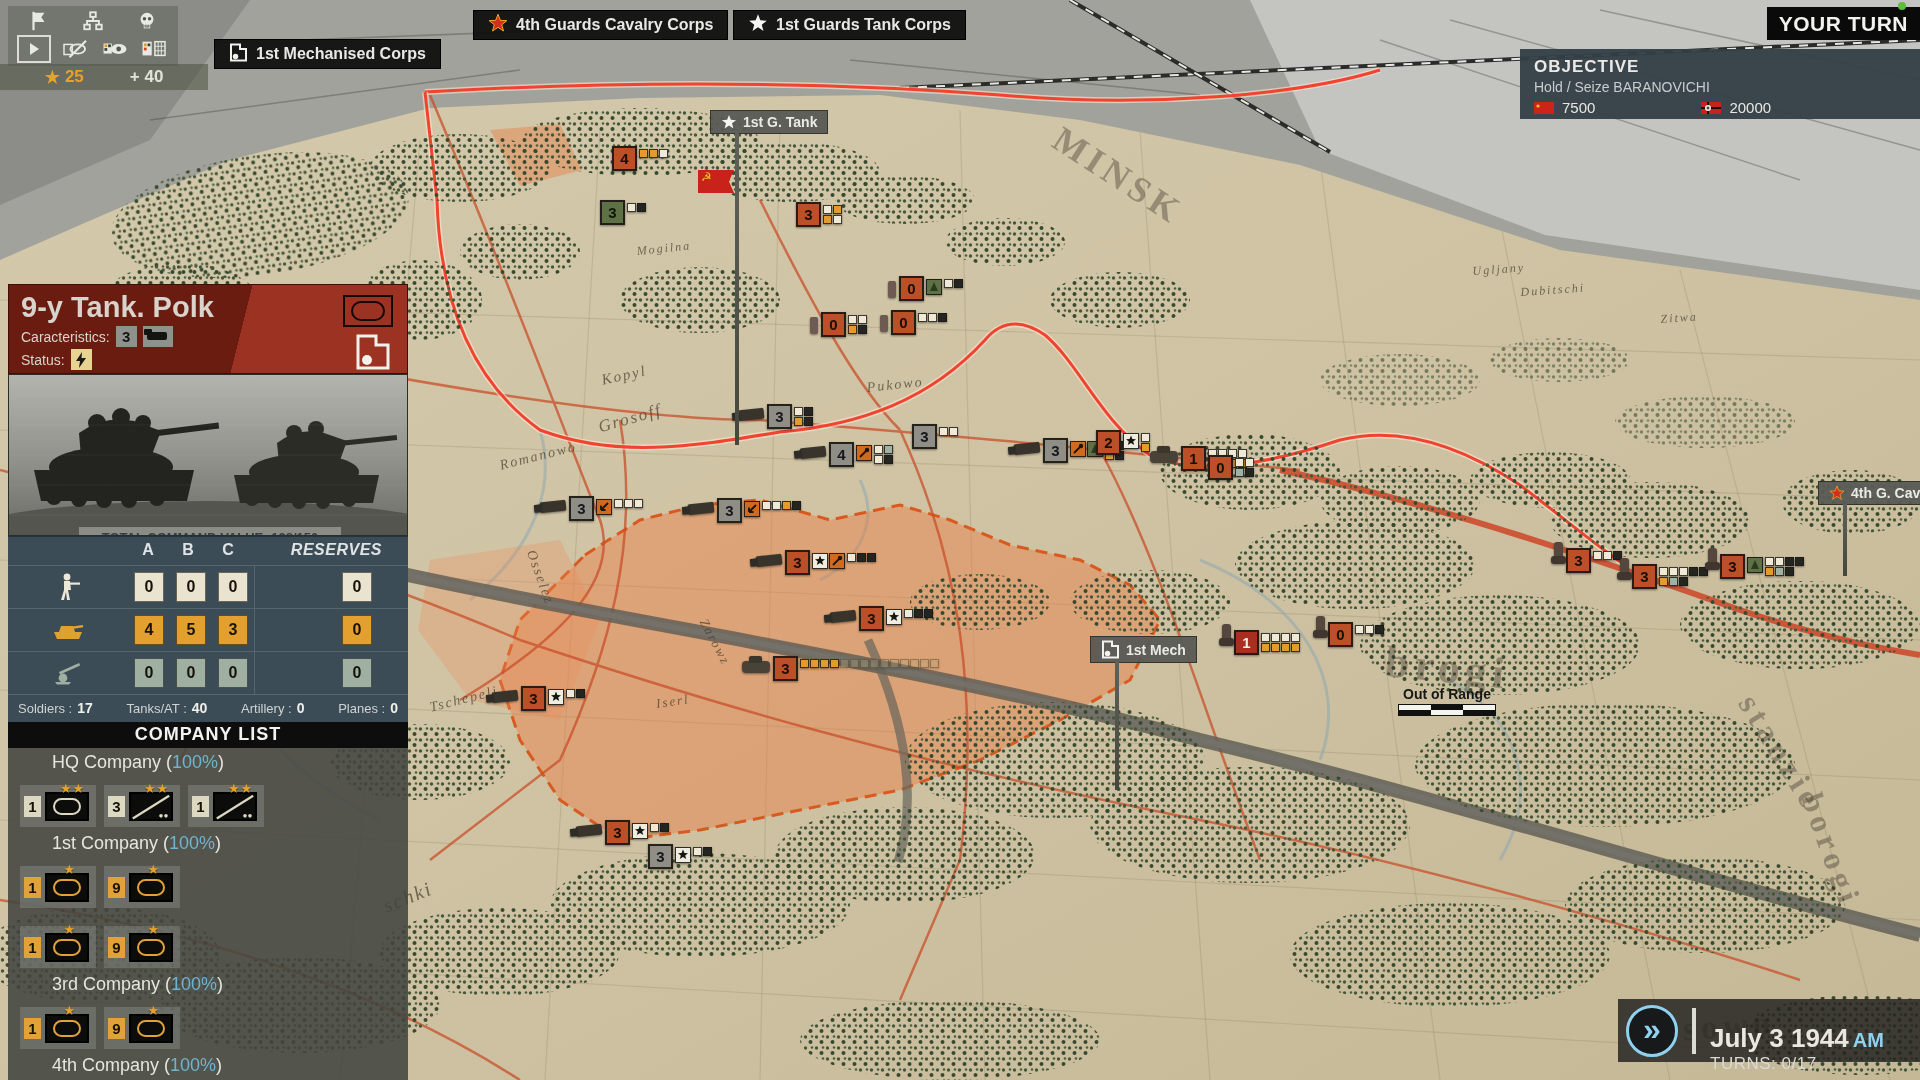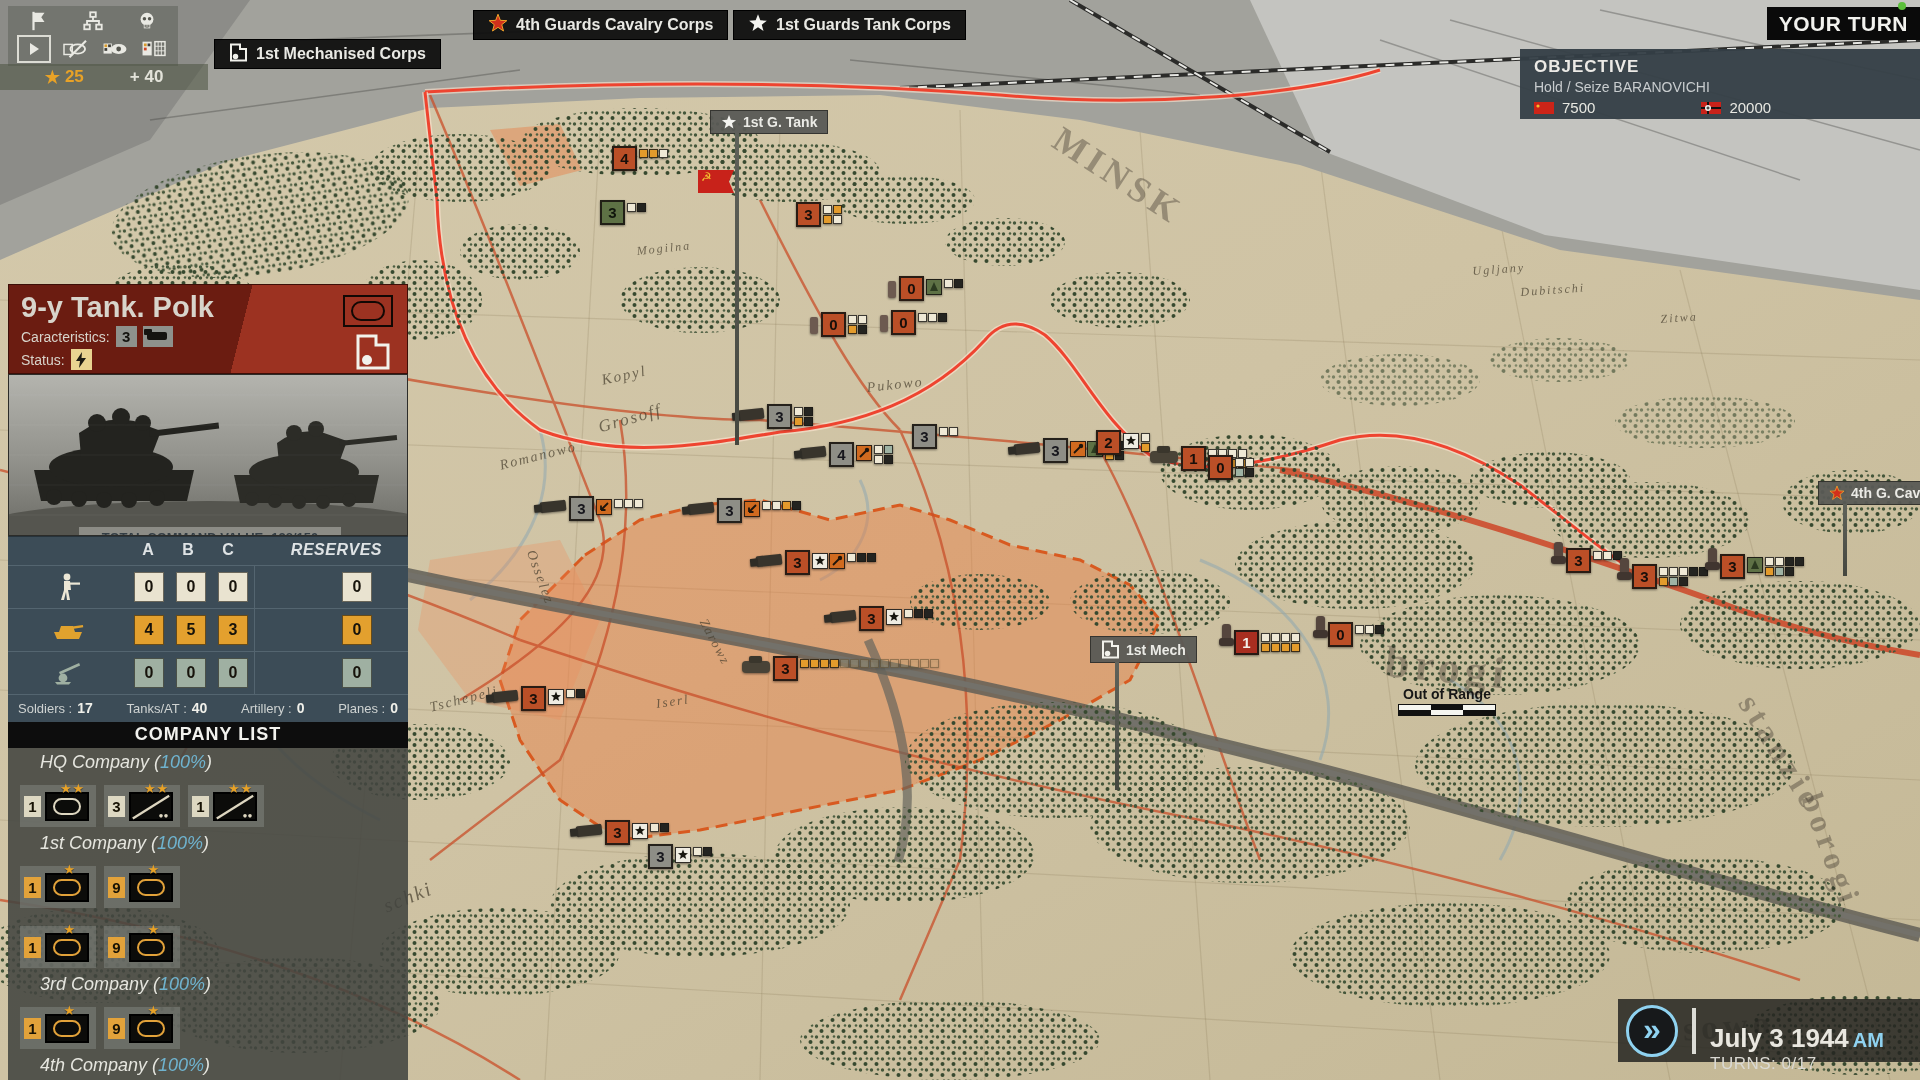--- a/index.html
+++ b/index.html
@@ -134,21 +134,21 @@
            font-weight:bold;color:#17130b;border:1px solid rgba(20,18,12,.6);}
   .cb-cream{background:#e9e3d0;} .cb-orange{background:#e3a02e;} .cb-sage{background:#9fb0a2;}
   .res-cell{flex:1;display:flex;justify-content:flex-end;padding-right:30px;border-left:1px solid rgba(130,150,160,.35);align-self:stretch;align-items:center;}
   #up-summary{display:flex;background:#3c4c57;border-top:1px solid rgba(130,150,160,.35);
               padding:5px 10px 6px;font-size:13px;color:#cfd3d2;justify-content:space-between;}
   #up-summary b{color:#f0f0ea;margin-left:5px;font-size:14px;}
   #companybar{background:#0d0d0d;color:#f2f2ee;text-align:center;font-size:18px;font-weight:bold;
               letter-spacing:1px;padding:2px 0 3px;}
   #companylist{background:rgba(66,68,64,.88);padding:4px 0 2px;}
   .cgroup{margin-bottom:2px;}
-  .cg-name{font-style:italic;font-size:18px;color:#e6e6df;padding-left:32px;}
+  .cg-name{font-size:18px;color:#e6e6df;padding-left:44px;}
   .cg-name .pct{color:#6fb3cf;}
   .cg-chips{display:flex;gap:8px;padding:12px 0 4px 12px;}
   .chip{position:relative;background:rgba(128,132,126,.55);width:76px;height:42px;display:flex;
         align-items:center;gap:4px;padding-left:4px;box-sizing:border-box;cursor:pointer;}
   .chip .cnt{width:17px;height:21px;text-align:center;line-height:21px;font-size:15px;font-weight:bold;color:#171204;}
   .cnt-cream{background:#ddd8c2;} .cnt-orange{background:#e2a23a;}
   .chip .sym{width:44px;height:29px;background:#0c0c0a;border:2px solid;position:relative;box-sizing:border-box;}
   .sym-cream{border-color:#ddd6c0;} .sym-orange{border-color:#e2a23a;}
   .sym .oval{position:absolute;inset:4px 6px;border:2px solid;border-radius:10px;}
   .sym-cream .oval{border-color:#ddd6c0;} .sym-orange .oval{border-color:#e2a23a;}

